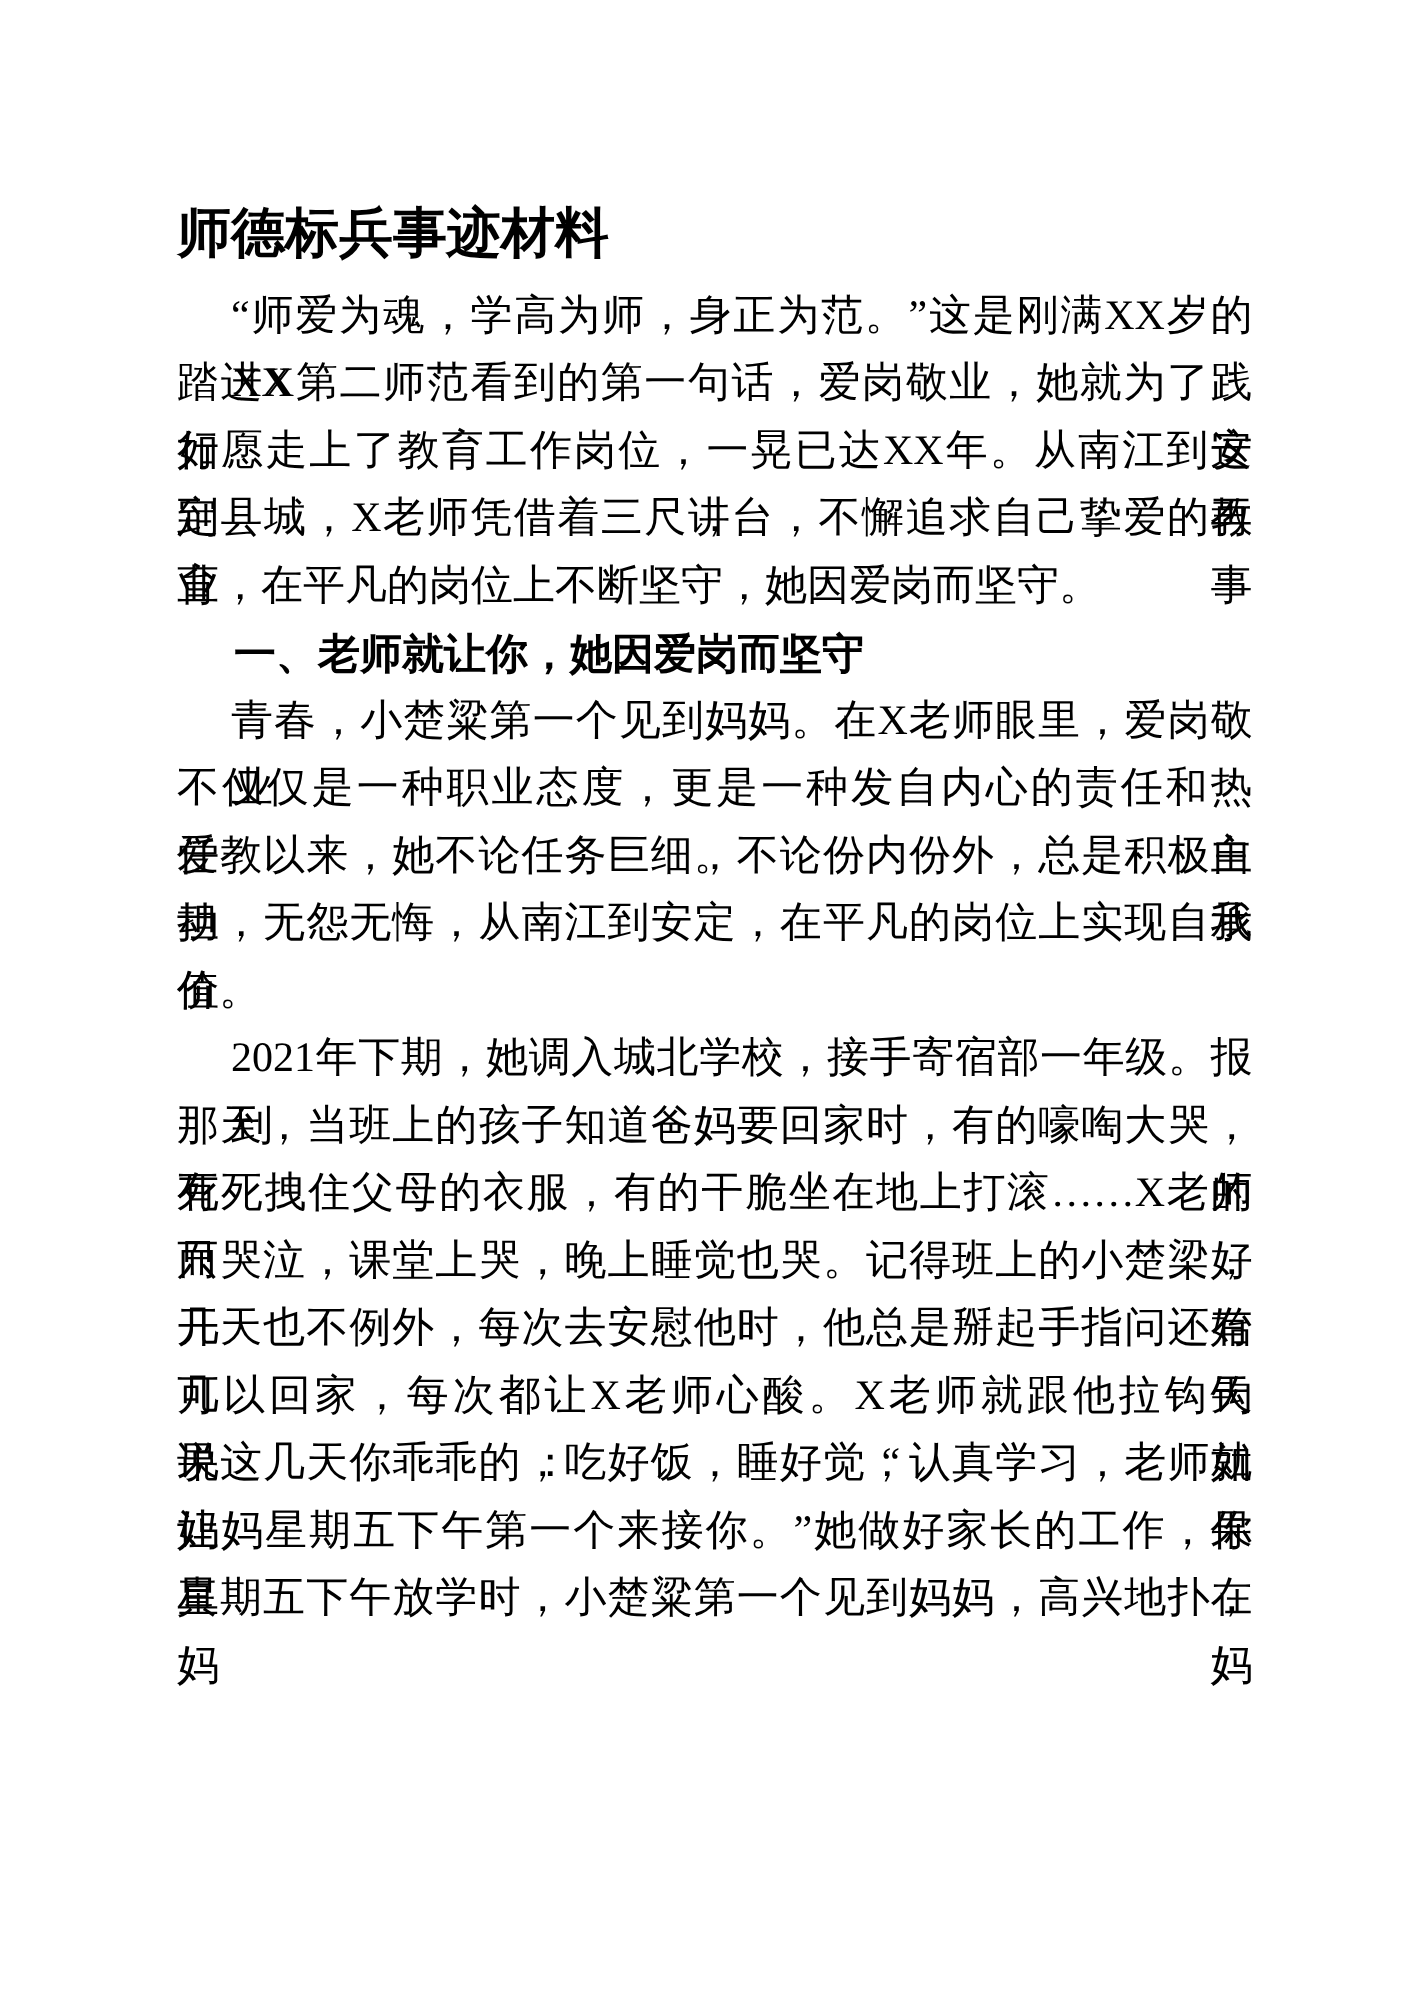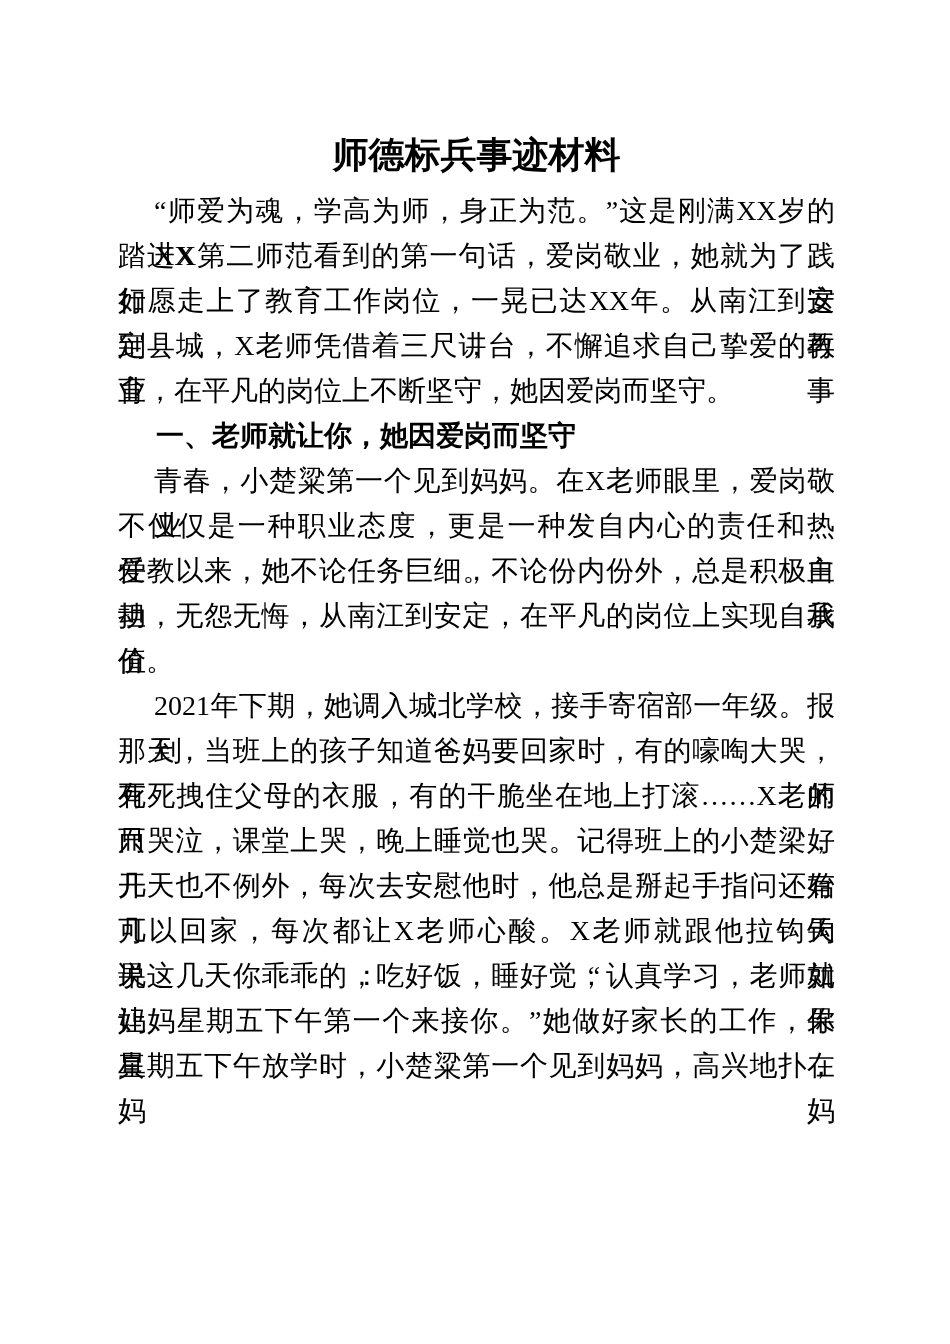--- a/index.html
+++ b/index.html
@@ -15,21 +15,21 @@
     color: #000000;
     box-sizing: border-box;
     padding: 128px 115px 0 118px;
     overflow: hidden;
   }
   .title {
     font-family: "Liberation Serif", serif;
     font-weight: 700;
     font-size: 36px;
     line-height: 54px;
-    text-align: center;
+    text-align: left;
     margin: 0 0 6px 0;
     letter-spacing: 0px;
   }
   .doc-body {
     width: 717px;
   }
   .paragraph {
     margin: 0;
   }
   .line {

